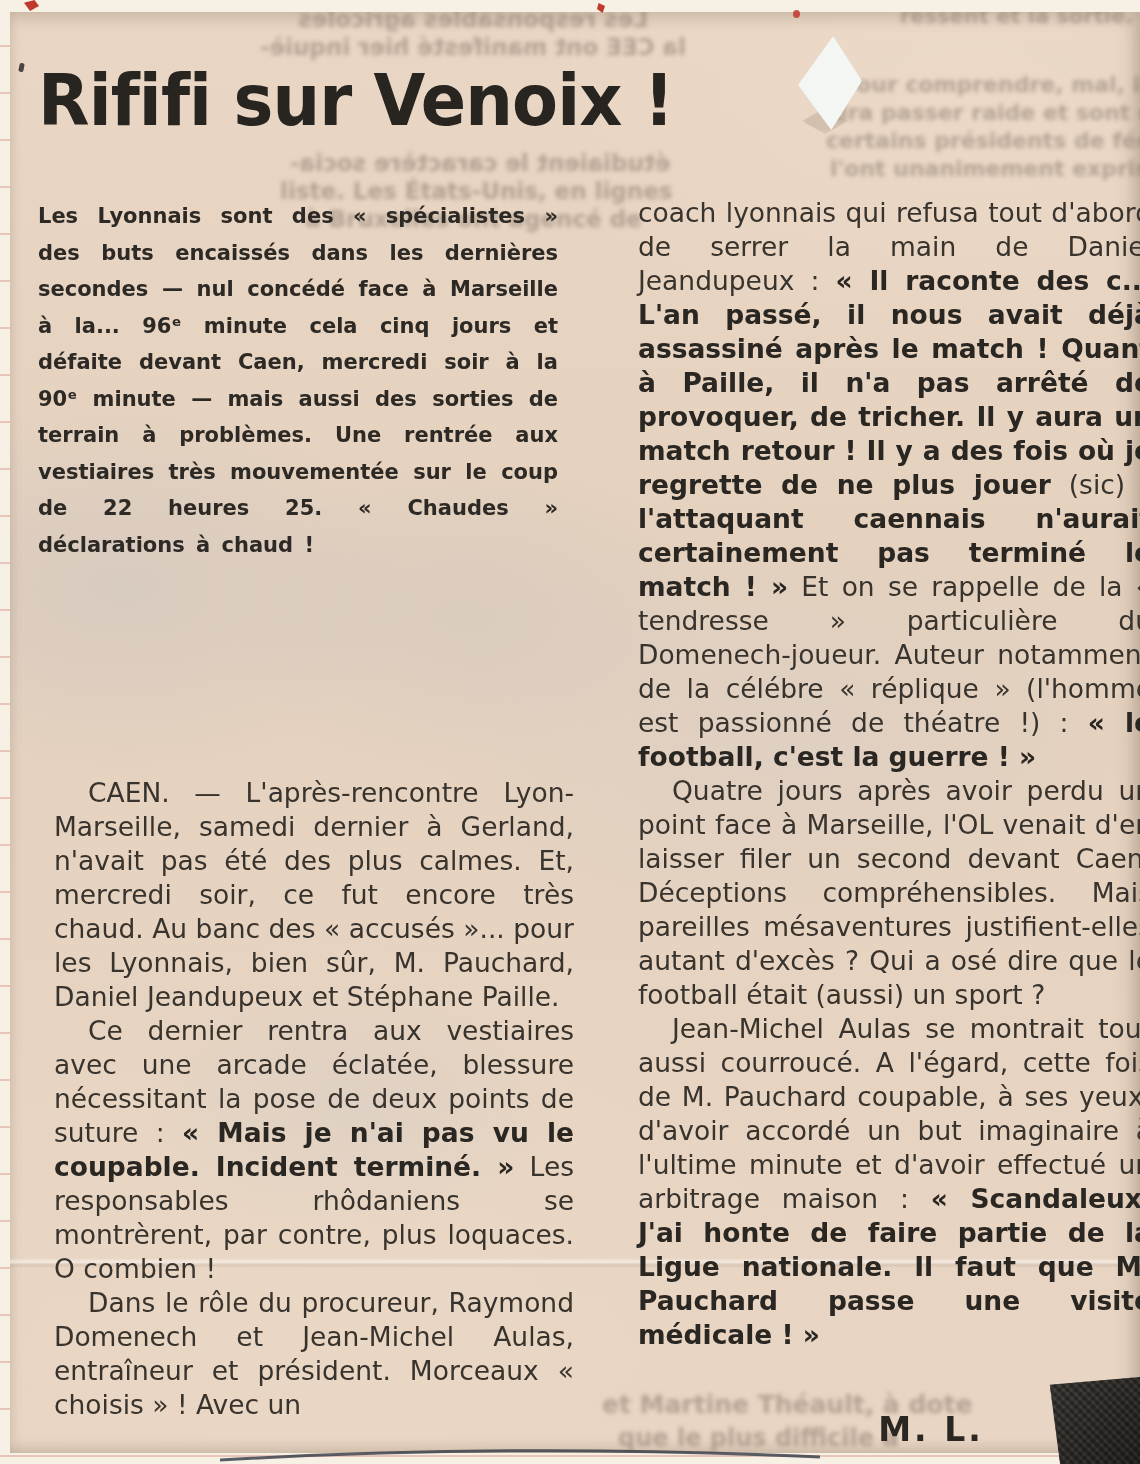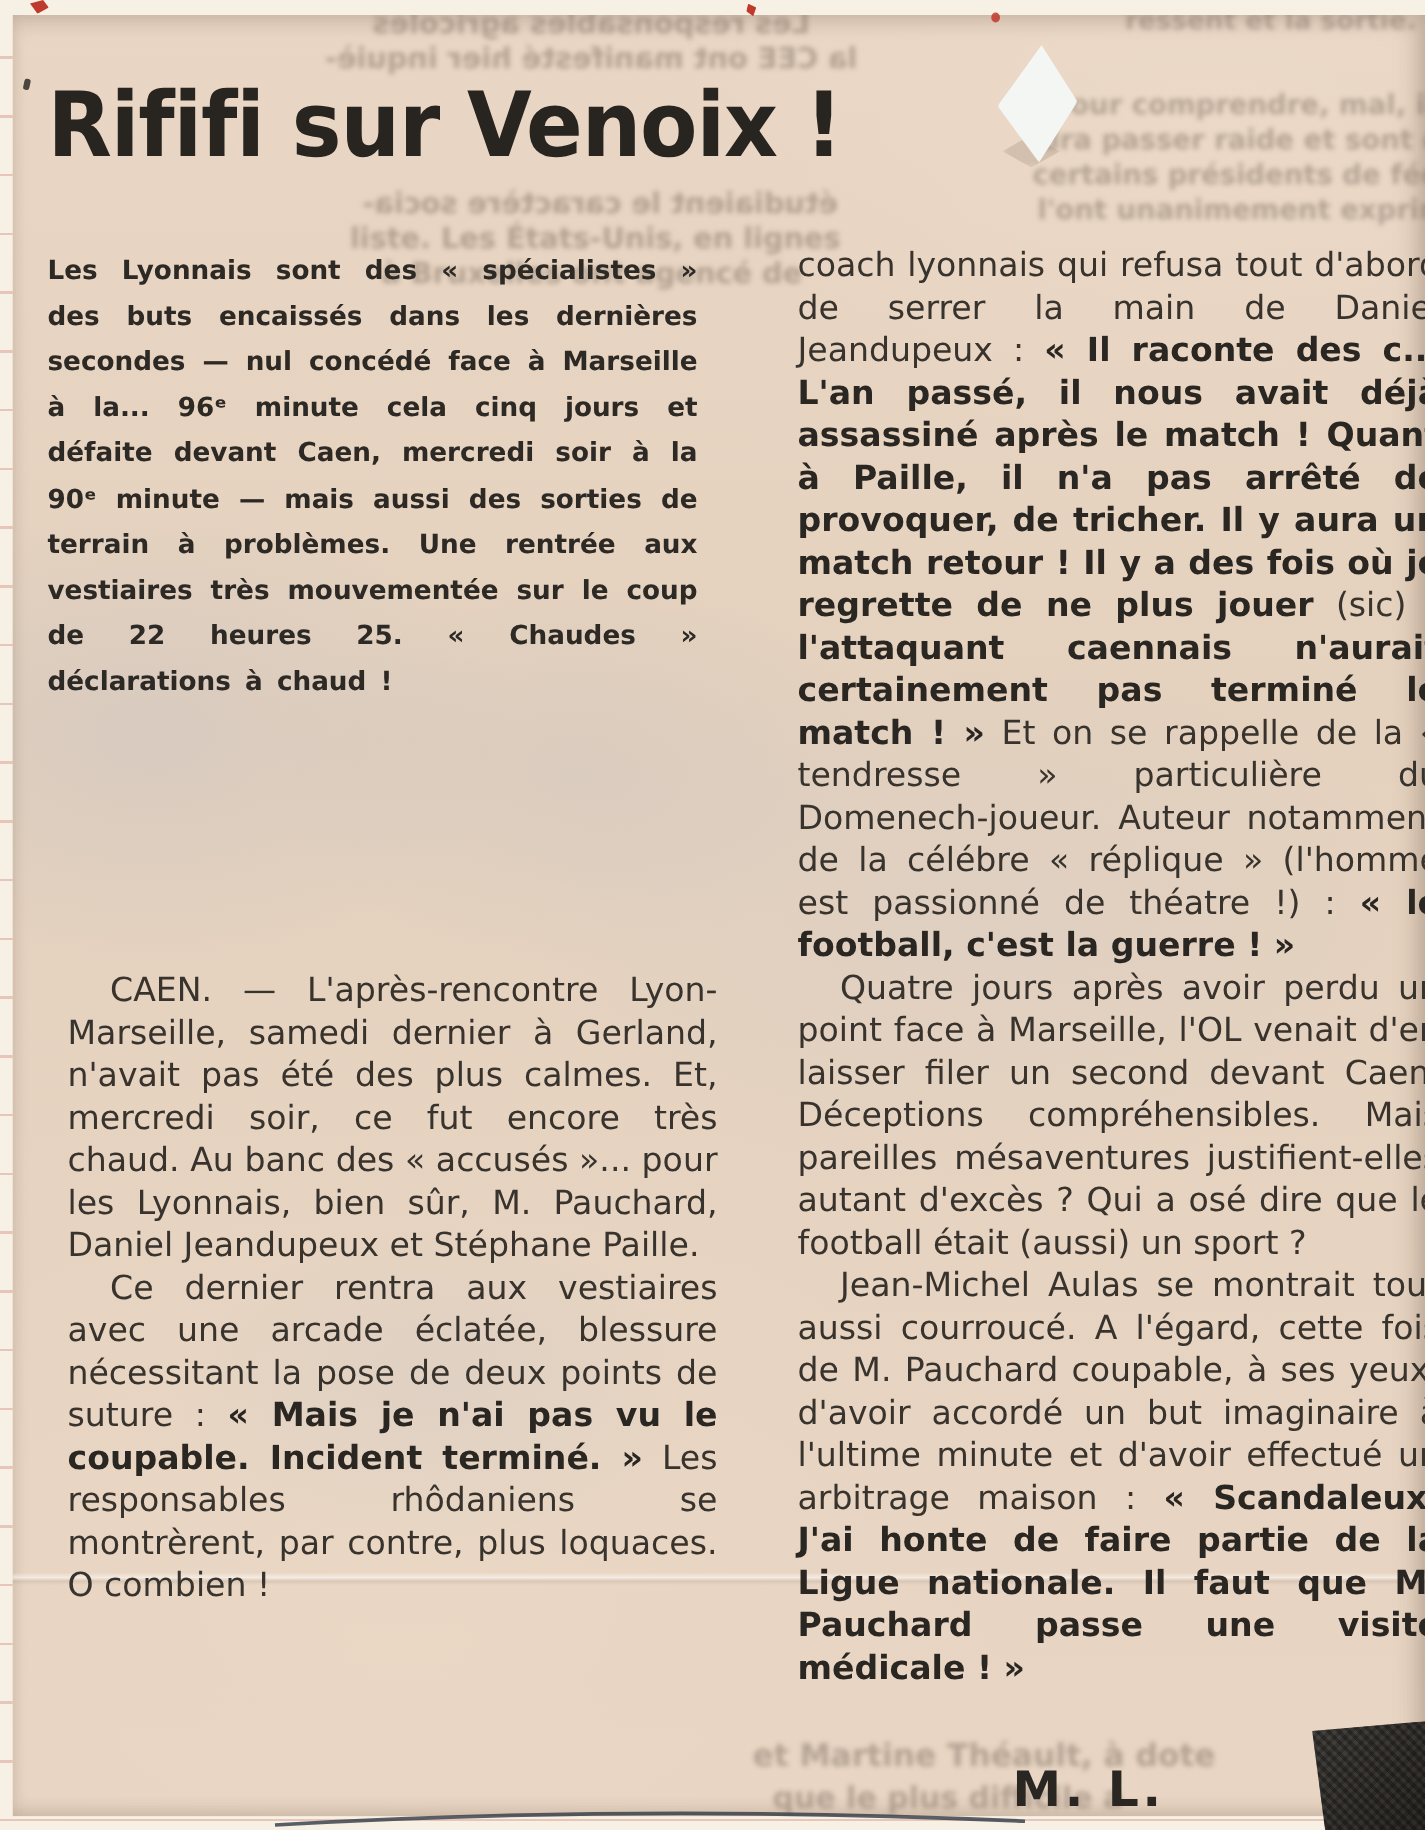--- a/index.html
+++ b/index.html
@@ -44,22 +44,22 @@
     font-size:26.5px;line-height:34px;text-align:justify;color:#38332d;margin-left:16px;
   }
   .colR{
     position:absolute;left:596px;top:184px;width:514px;
     font-size:26.5px;line-height:34px;text-align:justify;color:#38332d;margin-left:32px;
   }
   .colL p,.colR p{margin:0;text-indent:34px;}
   .colR p.noindent{text-indent:0;}
   .b{font-weight:bold;color:#2a2622;}
   .byline{
-    position:absolute;left:800px;top:1398px;width:242px;text-align:left;
-    font-size:39px;font-weight:bold;letter-spacing:3px;color:#2a2622;
+    position:absolute;left:800px;top:1398px;width:242px;text-align:center;
+    font-size:33px;font-weight:bold;letter-spacing:3px;color:#2a2622;
   }
   
   .ghost{position:absolute;color:rgba(124,107,94,.48);filter:blur(2.2px);
     font-weight:bold;white-space:nowrap;}
   .mir{transform:scaleX(-1);}
   
   .hole{position:absolute;left:788px;top:24px;width:64px;height:94px;
     background:#f3f6f2;clip-path:polygon(55% 0,100% 48%,52% 100%,0 52%);
     filter:blur(1.2px);}
   .hole-shadow{position:absolute;left:792px;top:96px;width:46px;height:26px;
@@ -99,20 +99,21 @@
 
   <div class="crease"></div>
 
   <div class="title">Rififi sur Venoix !</div>
 
   <div class="lead">Les Lyonnais sont des « spécialistes » des buts encaissés dans les dernières secondes — nul concédé face à Marseille à la... 96ᵉ minute cela cinq jours et défaite devant Caen, mercredi soir à la 90ᵉ minute — mais aussi des sorties de terrain à problèmes. Une rentrée aux vestiaires très mouvementée sur le coup de 22 heures 25. « Chaudes » déclarations à chaud !</div>
 
   <div class="colL">
     <p><span>CAEN. — L'après-rencontre Lyon-Marseille, samedi dernier à Gerland, n'avait pas été des plus calmes. Et, mercredi soir, ce fut encore très chaud. Au banc des « accusés »... pour les Lyonnais, bien sûr, M. Pauchard, Daniel Jeandupeux et Stéphane Paille.</span></p>
     <p><span>Ce dernier rentra aux vestiaires avec une arcade éclatée, blessure nécessitant la pose de deux points de suture : </span><span class="b">« Mais je n'ai pas vu le coupable. Incident terminé. »</span><span> Les responsables rhôdaniens se montrèrent, par contre, plus loquaces. O combien !</span></p>
+    <p><span>Dans le rôle du procureur, Raymond Domenech et Jean-Michel Aulas, entraîneur et président. Morceaux « choisis » ! Avec un</span></p>
   </div>
 
   <div class="colR">
     <p class="noindent"><span>coach lyonnais qui refusa tout d'abord de serrer la main de Daniel Jeandupeux : </span><span class="b">« Il raconte des c... L'an passé, il nous avait déjà assassiné après le match ! Quant à Paille, il n'a pas arrêté de provoquer, de tricher. Il y aura un match retour ! Il y a des fois où je regrette de ne plus jouer</span><span> (sic) : </span><span class="b">l'attaquant caennais n'aurait certainement pas terminé le match ! »</span><span> Et on se rappelle de la « tendresse » particulière du Domenech-joueur. Auteur notamment de la célébre « réplique » (l'homme est passionné de théatre !) : </span><span class="b">« le football, c'est la guerre ! »</span></p>
     <p><span>Quatre jours après avoir perdu un point face à Marseille, l'OL venait d'en laisser filer un second devant Caen. Déceptions compréhensibles. Mais pareilles mésaventures justifient-elles autant d'excès ? Qui a osé dire que le football était (aussi) un sport ?</span></p>
     <p><span>Jean-Michel Aulas se montrait tout aussi courroucé. A l'égard, cette fois de M. Pauchard coupable, à ses yeux, d'avoir accordé un but imaginaire à l'ultime minute et d'avoir effectué un arbitrage maison : </span><span class="b">« Scandaleux. J'ai honte de faire partie de la Ligue nationale. Il faut que M. Pauchard passe une visite médicale ! »</span></p>
   </div>
 
   <div class="byline">M. L.</div>
 

